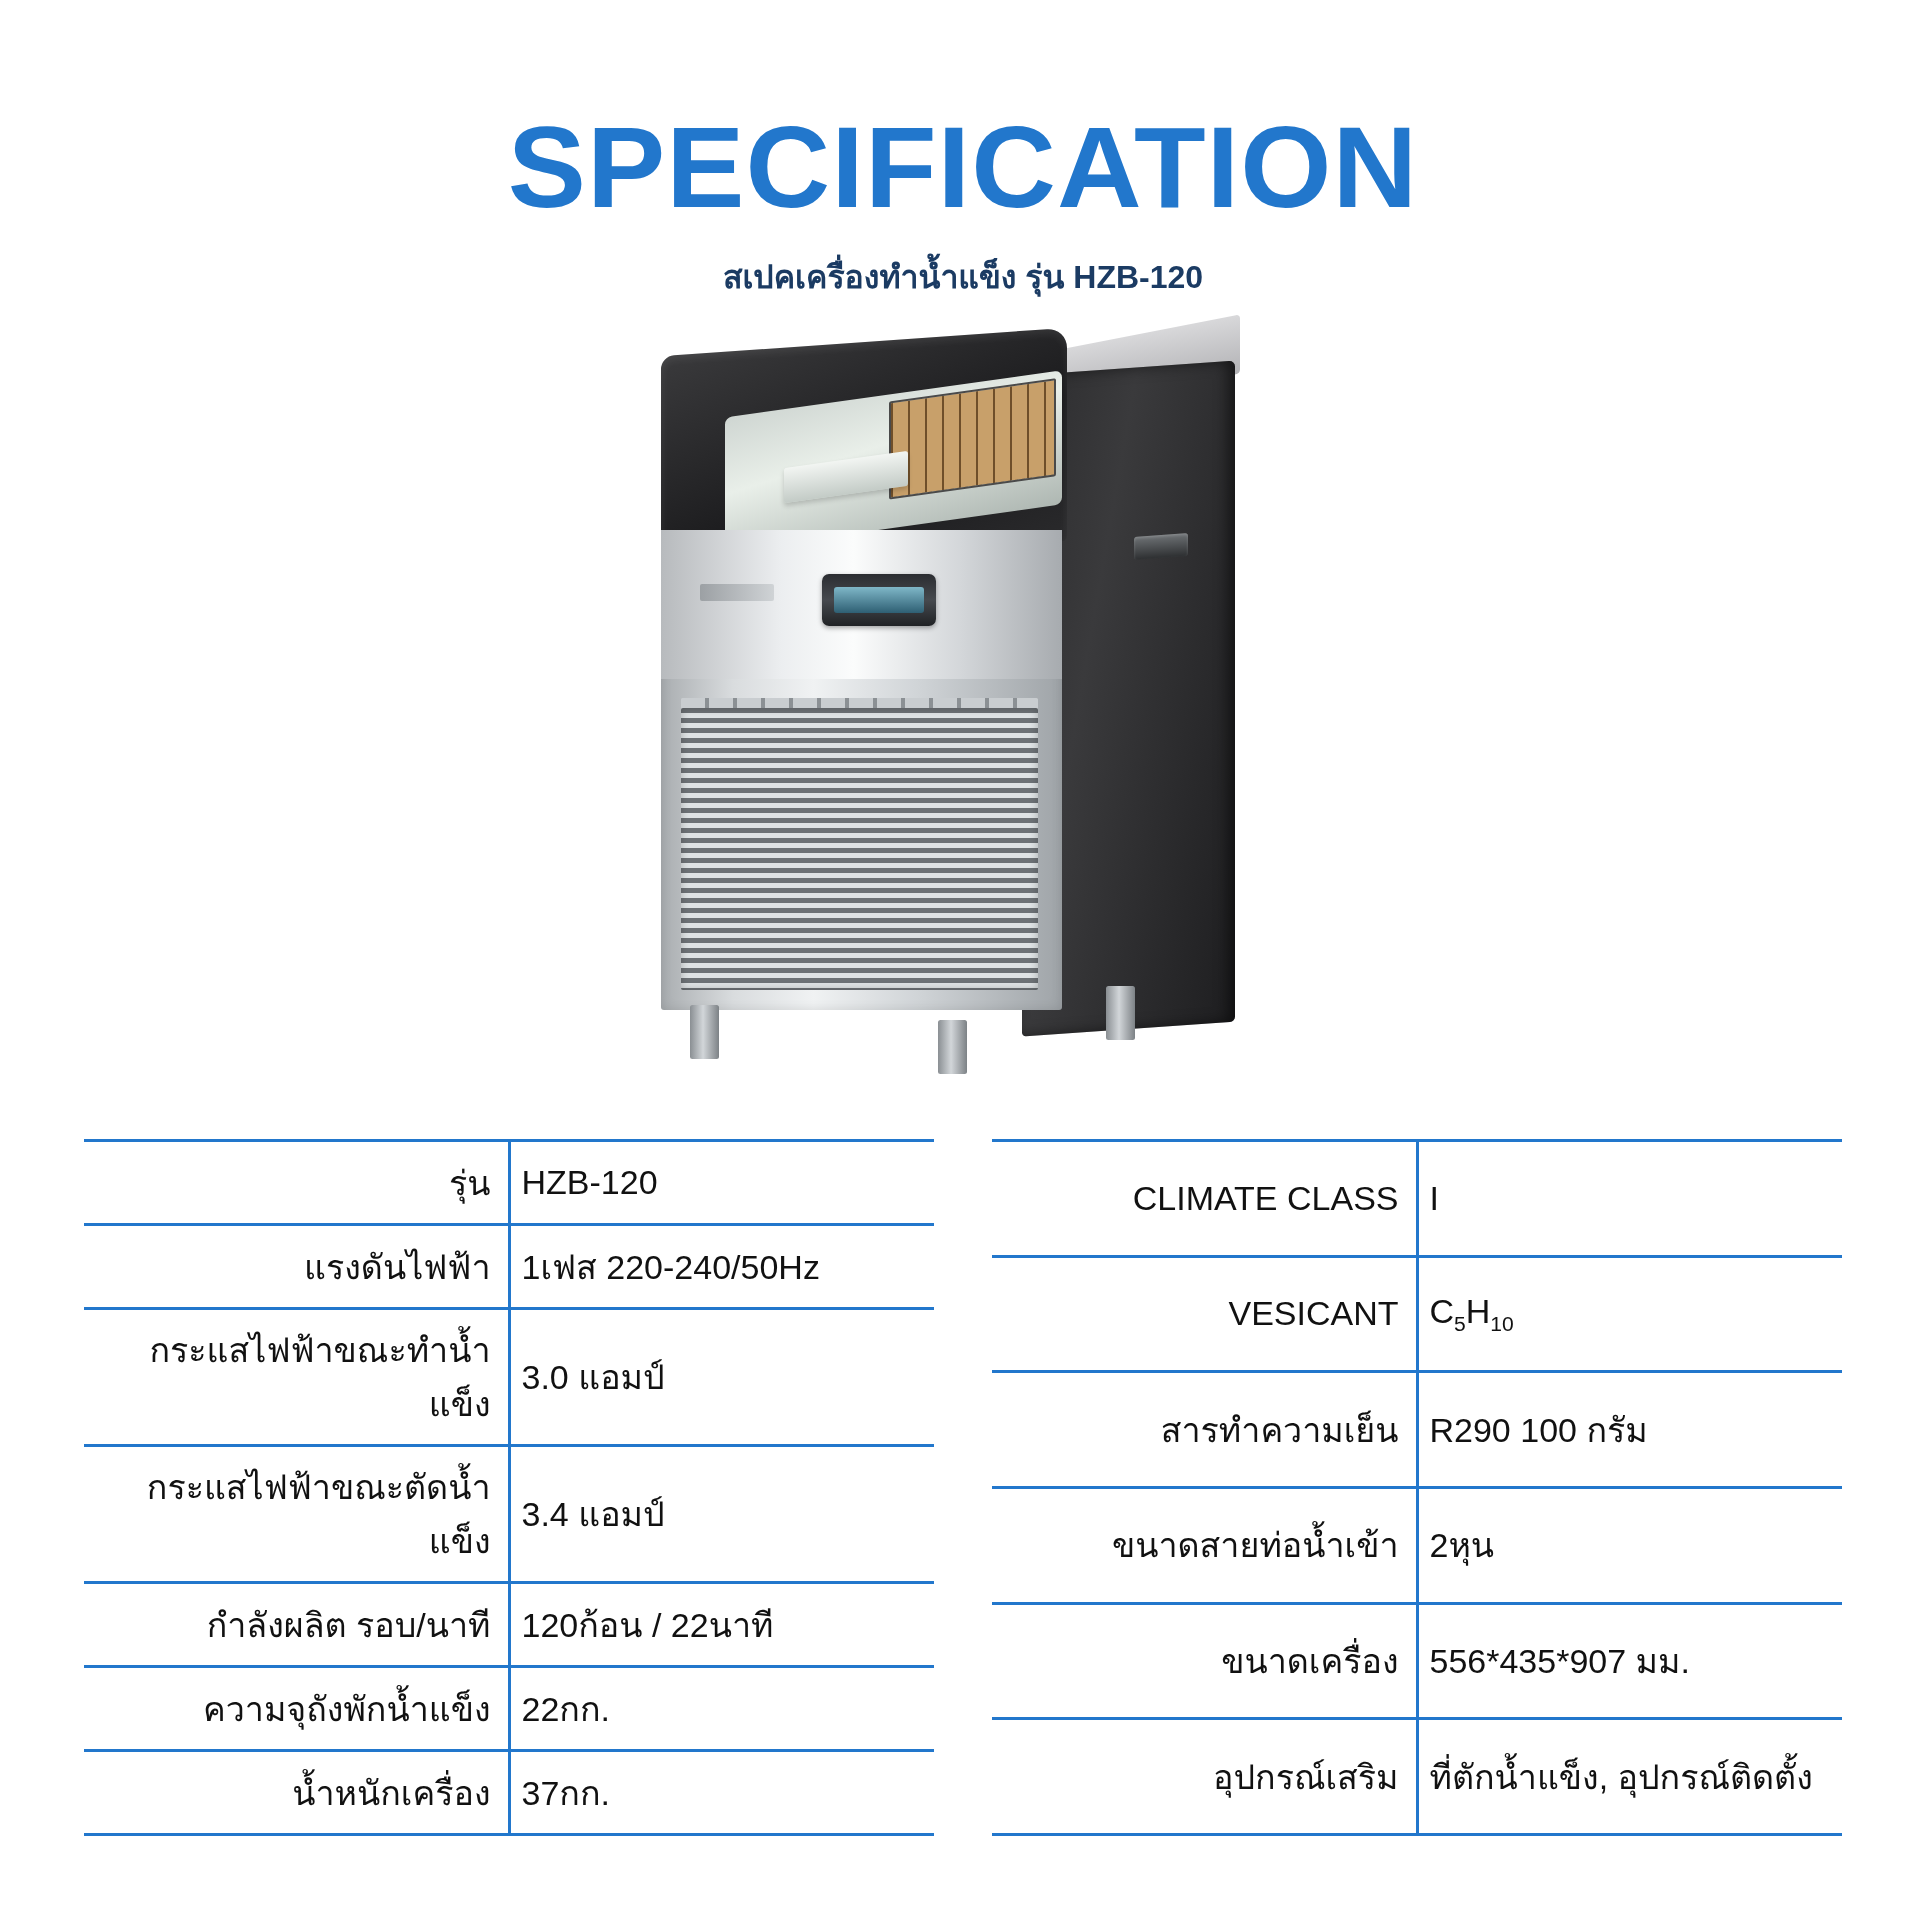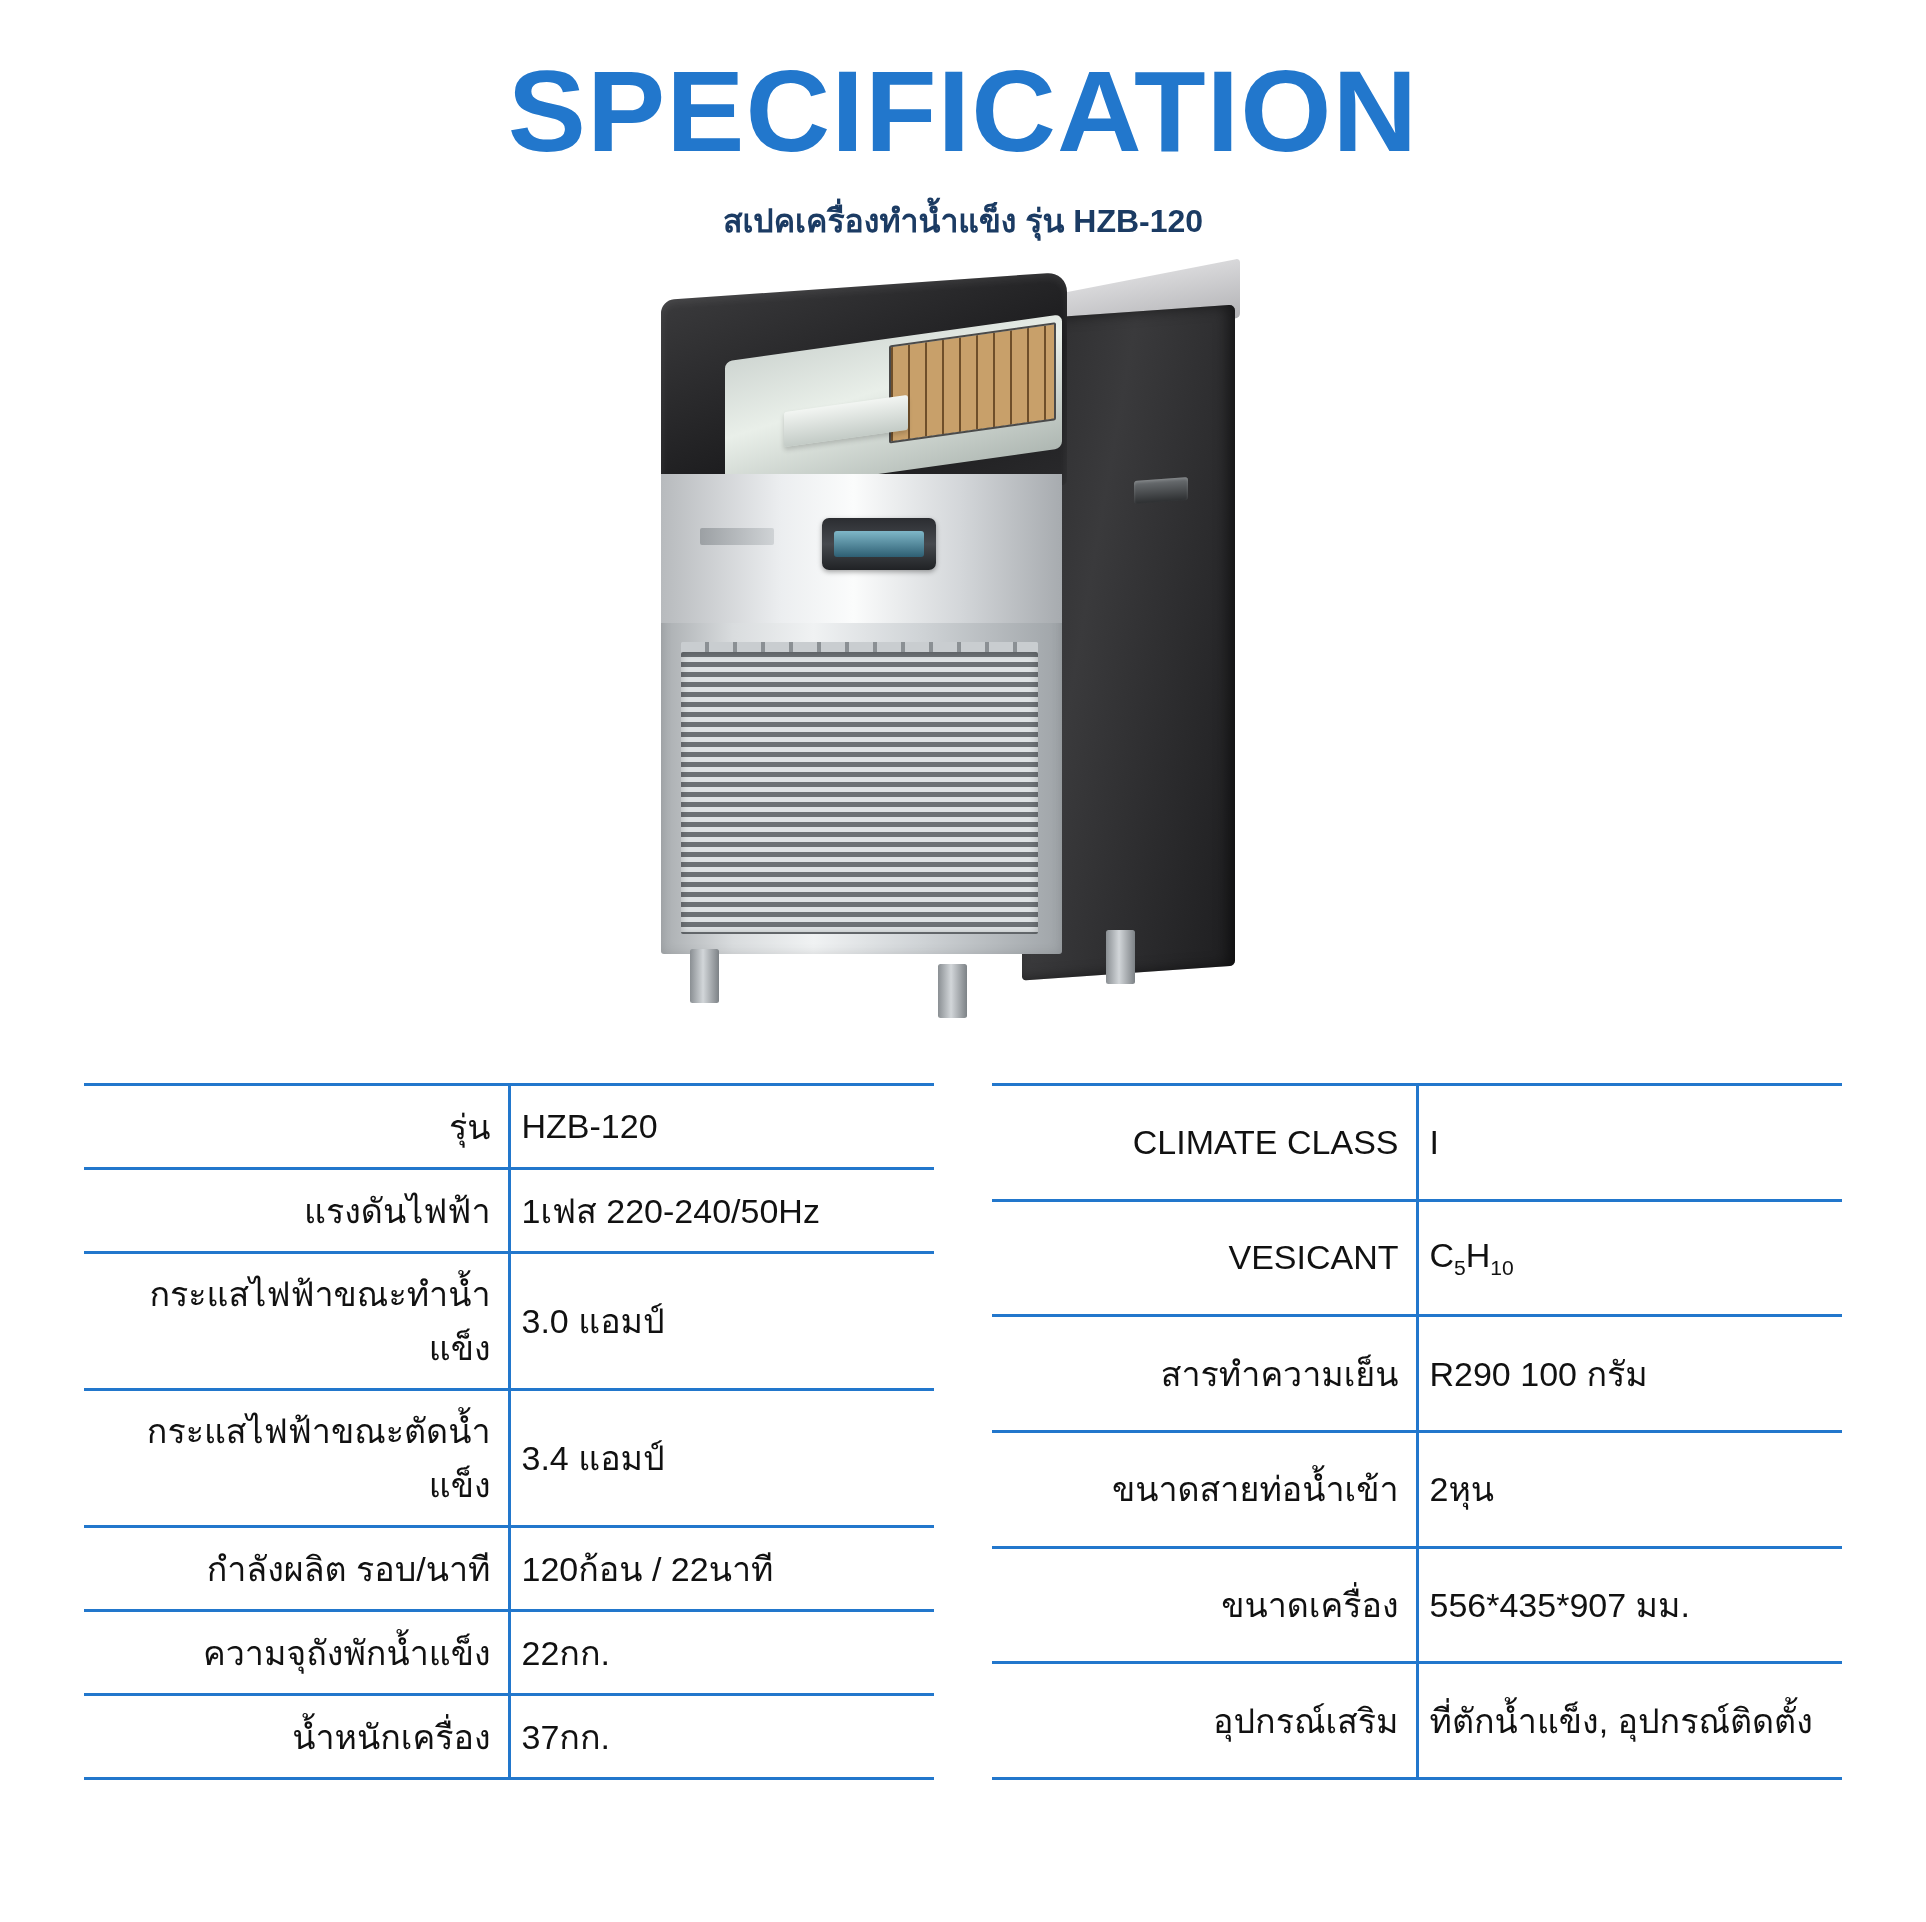--- a/index.html
+++ b/index.html
@@ -19,21 +19,21 @@
     width: 1926px;
     height: 1923px;
     position: relative;
     box-sizing: border-box;
     padding: 0;
   }
 
   
   .header {
     text-align: center;
-    padding-top: 54px;
+    padding-top: 110px;
   }
   .title {
     font-size: 115px;
     font-weight: 900;
     color: #2277cc;
     letter-spacing: 1px;
     line-height: 1.0;
     font-family: "Liberation Sans", sans-serif;
     transform: scaleX(1.02);
   }

